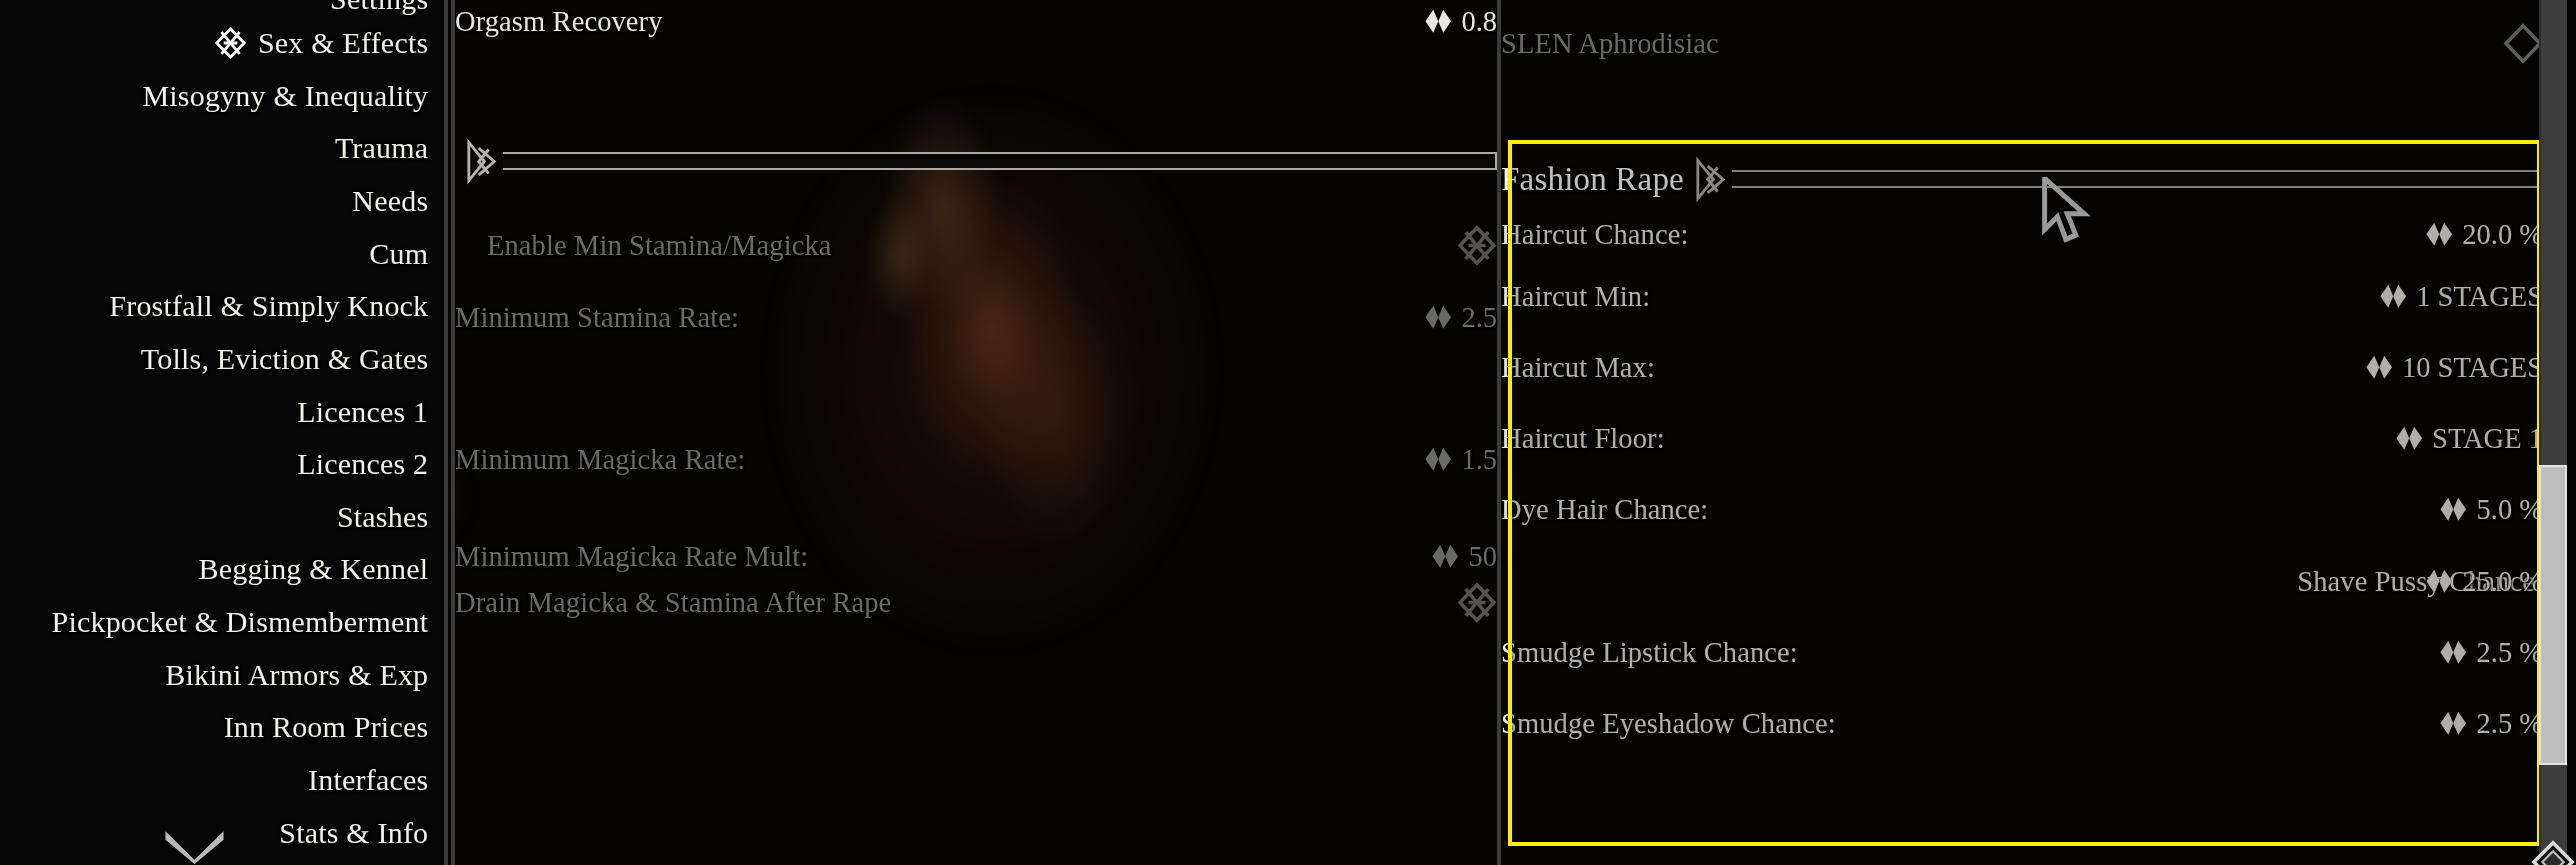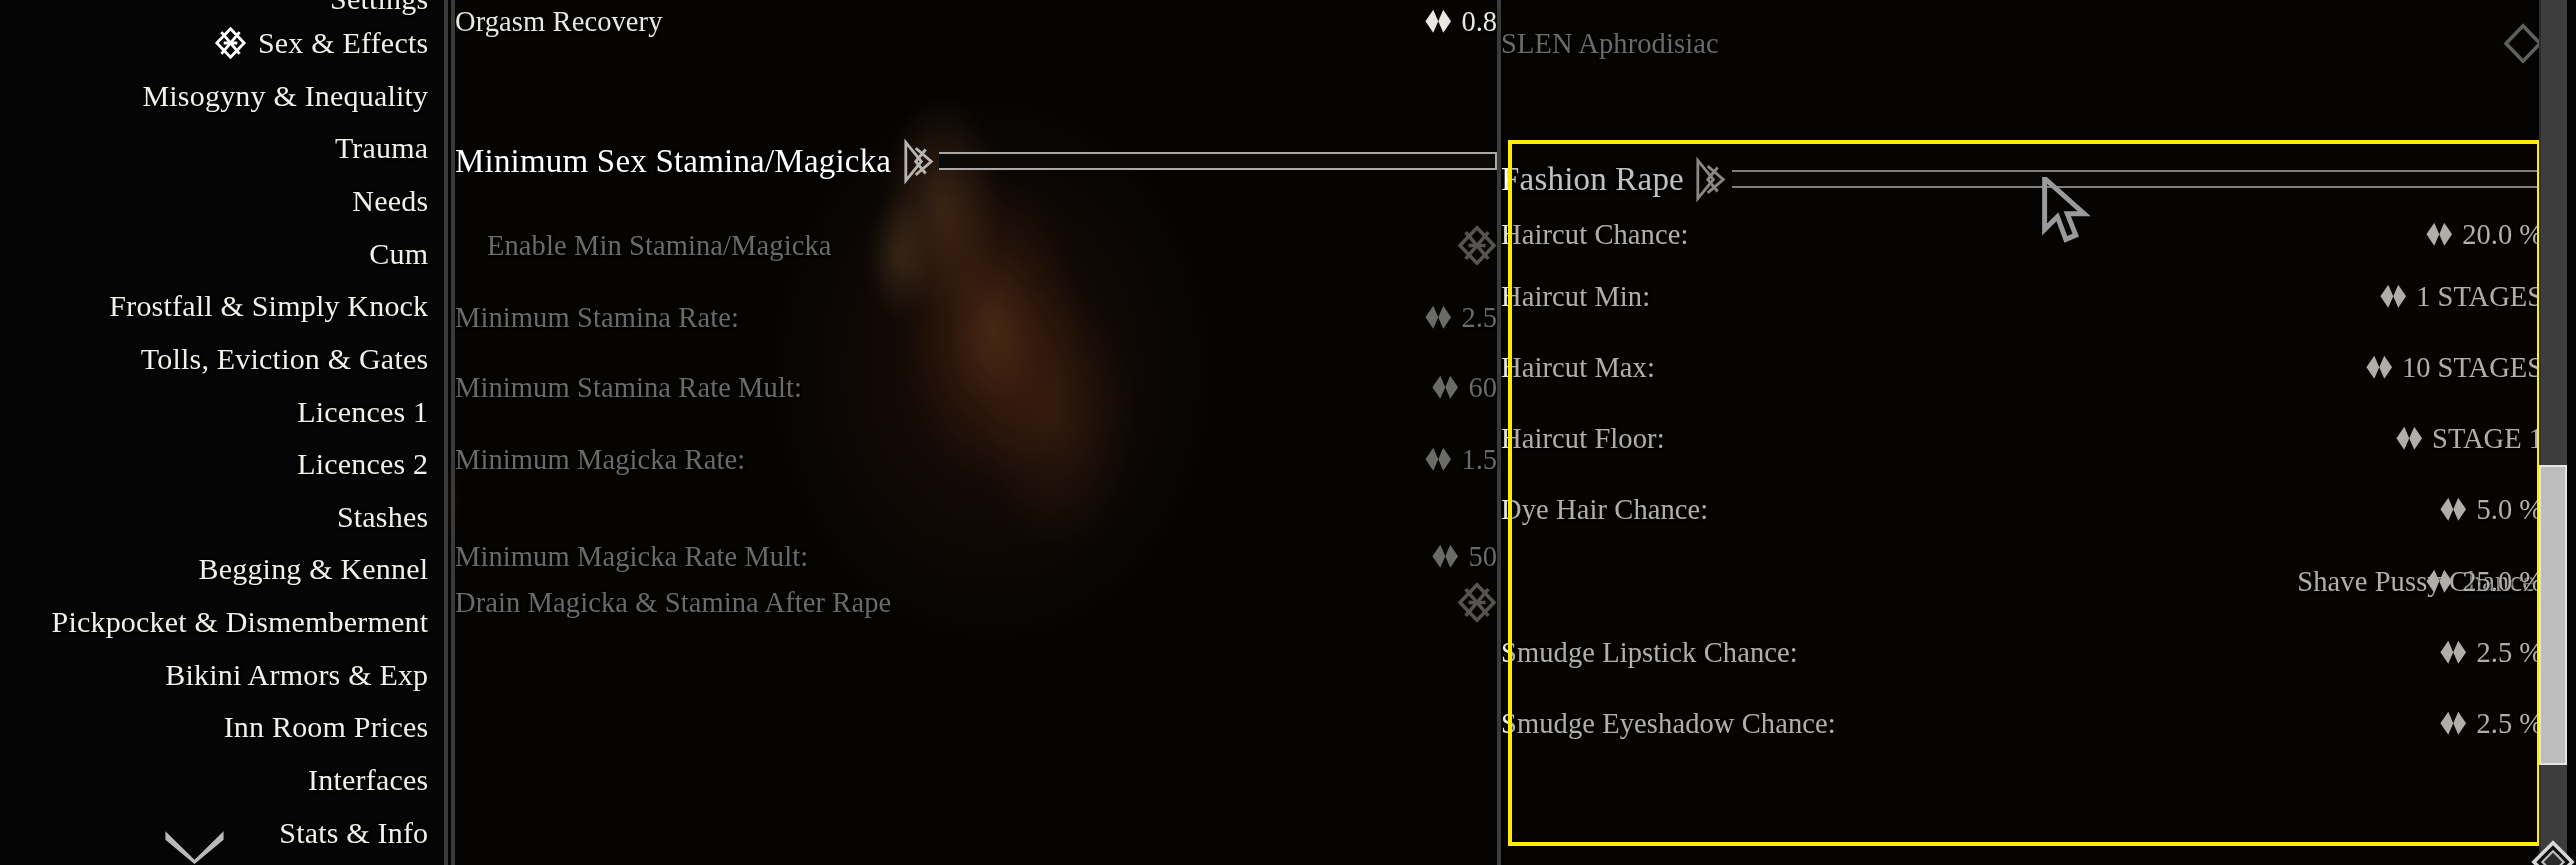--- a/index.html
+++ b/index.html
@@ -227,21 +227,20 @@
         <span class="lbl">Orgasm Recovery</span>
         <span class="val">
           <svg class="nock" viewBox="0 0 40 40">
             <path d="M13 4 L2 20 L13 36 L20 20 Z" fill="#e9e7e1"></path>
             <path d="M27 4 L38 20 L27 36 L20 20 Z" fill="#e9e7e1"></path>
           </svg>
           <span>0.8</span>
         </span>
       </div>
       <div class="hdr" style="top: 136px;">
-        <span class="htitle">Minimum Sex Stamina/Magicka</span>
         <span class="hrule">
           <svg class="hglyph" viewBox="0 0 58 66">
             <g fill="none" stroke="#b5b4b1" stroke-width="4">
               <path d="M4 6 L4 60 L26 33 Z"></path>
               <path d="M18 14 L40 33 L18 52"></path>
               <path d="M32 16 L18 33 L32 50"></path>
             </g>
           </svg>
           <span class="hbar"></span>
         </span>
@@ -260,30 +259,20 @@
       <div class="row disabled" style="top: 297px;">
         <span class="lbl">Minimum Stamina Rate:</span>
         <span class="val">
           <svg class="nock" viewBox="0 0 40 40">
             <path d="M13 4 L2 20 L13 36 L20 20 Z" fill="#6a6a68"></path>
             <path d="M27 4 L38 20 L27 36 L20 20 Z" fill="#6a6a68"></path>
           </svg>
           <span>2.5</span>
         </span>
       </div>
-      <div class="row disabled" style="top: 367px;">
-        <span class="lbl">Minimum Stamina Rate Mult:</span>
-        <span class="val">
-          <svg class="nock" viewBox="0 0 40 40">
-            <path d="M13 4 L2 20 L13 36 L20 20 Z" fill="#6a6a68"></path>
-            <path d="M27 4 L38 20 L27 36 L20 20 Z" fill="#6a6a68"></path>
-          </svg>
-          <span>60</span>
-        </span>
-      </div>
       <div class="row disabled" style="top: 439px;">
         <span class="lbl">Minimum Magicka Rate:</span>
         <span class="val">
           <svg class="nock" viewBox="0 0 40 40">
             <path d="M13 4 L2 20 L13 36 L20 20 Z" fill="#6a6a68"></path>
             <path d="M27 4 L38 20 L27 36 L20 20 Z" fill="#6a6a68"></path>
           </svg>
           <span>1.5</span>
         </span>
       </div>

